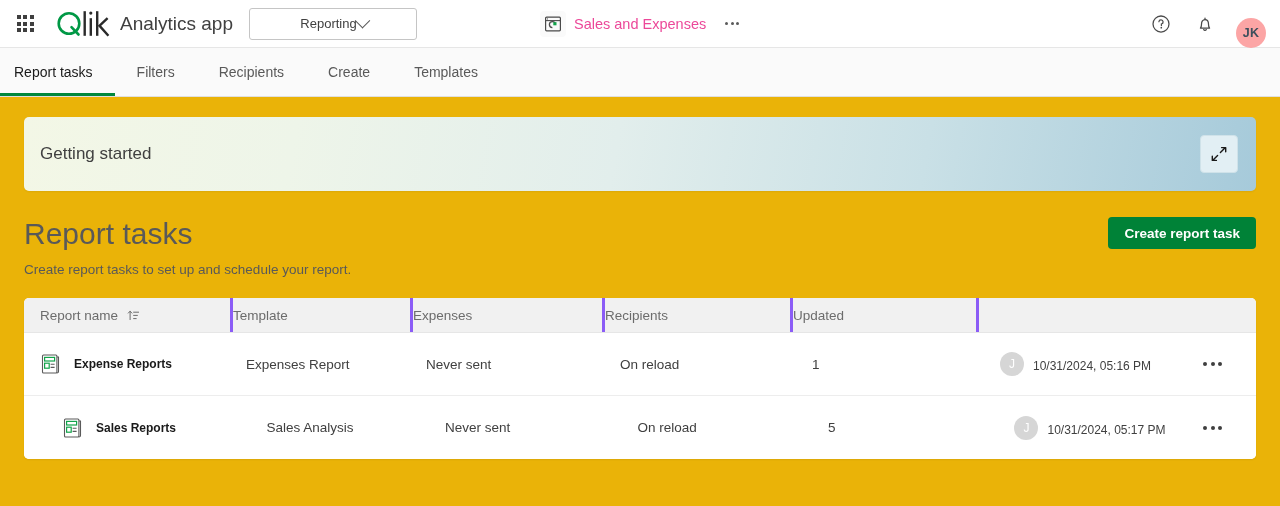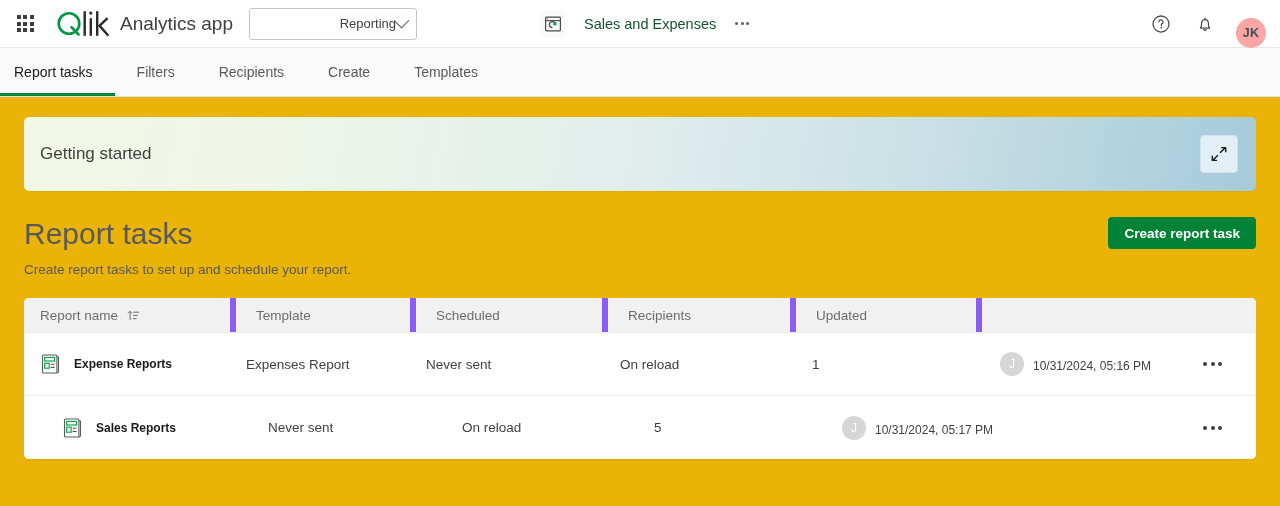--- a/index.html
+++ b/index.html
@@ -65,21 +65,21 @@
     height: 32px;
     border: 1px solid #c5c5c5;
     border-radius: 3px;
     background: #fff;
     display: flex;
     align-items: center;
     padding: 0 9px 0 11px;
     font-size: 13px;
     color: #404040;
     cursor: pointer;
-    justify-content: flex-end;
+    justify-content: center;
   }
   .chev {
     width: 11px; height: 11px;
     border-right: 1.6px solid #595959;
     border-bottom: 1.6px solid #595959;
     transform: rotate(45deg) translate(-2px,-2px);
   }
 
   .center-app {
     position: absolute;
@@ -89,23 +89,22 @@
     gap: 8px;
   }
   .app-icon-box {
     width: 26px; height: 26px;
     background: #fafafa;
     border-radius: 4px;
     display: flex; align-items: center; justify-content: center;
   }
   .center-app-name {
     font-size: 14.5px;
-    color: #14532d;
+    color: #ec4899;
     white-space: nowrap;
-    margin-left: 10px;
   }
   .dots-h {
     display: flex; gap: 2.5px; margin-left: 8px; cursor: pointer;
     padding: 6px 3px;
   }
   .dots-h i { width: 3px; height: 3px; border-radius: 50%; background: #5a5a5a; display:block; }
 
   .topbar-right {
     margin-left: auto;
     display: flex;
@@ -233,26 +232,26 @@
   .thead {
     display: flex;
     height: 35px;
     background: #f1f1f1;
     align-items: center;
     border-bottom: 1px solid #e6e6e6;
   }
   .th {
     font-size: 13.5px;
     color: #6c6c6c;
-    padding-left: 20px;
+    padding-left: 0;
     display: flex;
     align-items: center;
     gap: 9px;
     height: 100%;
-    border-left: 6px solid #8b5cf6;
+    border-left: 3px solid #8b5cf6;
     cursor: pointer;
     user-select: none;
   }
   .th:first-child { border-left: none; padding-left: 16px; }
 
   .c-name  { width: 206px; }
   .c-tmpl  { width: 180px; }
   .c-sent  { width: 194px; }
   .c-sched { width: 192px; }
   .c-recip { width: 188px; }
@@ -436,21 +435,21 @@
           <path d="M3.1 10.6 V2.3 M1.3 4.1 L3.1 2.2 L4.9 4.1" fill="none" stroke="#6c6c6c" stroke-width="1" stroke-linecap="round" stroke-linejoin="round"></path>
           <line x1="6.6" y1="3.2" x2="11.6" y2="3.2" stroke="#6c6c6c" stroke-width="1" stroke-linecap="round"></line>
           <line x1="6.6" y1="6.4" x2="10.4" y2="6.4" stroke="#6c6c6c" stroke-width="1" stroke-linecap="round"></line>
           <line x1="6.6" y1="9.6" x2="9.2" y2="9.6" stroke="#6c6c6c" stroke-width="1" stroke-linecap="round"></line>
         </svg>
       </div>
       <div class="th c-tmpl">
         <span>Template</span>
       </div>
       <div class="th c-sched">
-        <span>Scheduled</span>
+        <span>Expenses</span>
       </div>
       <div class="th c-recip">
         <span>Recipients</span>
       </div>
       <div class="th c-upd">
         <span>Updated</span>
       </div>
       <div class="th c-act">
         <span></span>
       </div>
@@ -493,20 +492,21 @@
         <svg width="22" height="22" viewBox="0 0 22 22">
           <rect x="2.5" y="2" width="14.4" height="18" rx="1" fill="#fff" stroke="#5a5a5a" stroke-width="1.1"></rect>
           <path d="M16.9 4 h1.6 v14.4 a1.6 1.6 0 0 1 -1.6 1.6" fill="none" stroke="#5a5a5a" stroke-width="1.1"></path>
           <rect x="4.6" y="4.4" width="10" height="3.6" fill="none" stroke="#12a44a" stroke-width="1.2"></rect>
           <rect x="4.6" y="10.2" width="4.6" height="5" fill="none" stroke="#12a44a" stroke-width="1.2"></rect>
           <line x1="10.6" y1="11.2" x2="14.6" y2="11.2" stroke="#5a5a5a" stroke-width="1.1"></line>
           <line x1="10.6" y1="14.4" x2="14.6" y2="14.4" stroke="#5a5a5a" stroke-width="1.1"></line>
         </svg>
         <span class="label">Sales Reports</span>
       </div>
+      <div class="td c-tmpl">Sales Analysis</div>
       <div class="td c-sent">Never sent</div>
       <div class="td c-sched">On reload</div>
       <div class="td c-recip">5</div>
       <div class="td c-upd">
         <span class="avatar-sm">J</span>
         <span class="upd-block">
           <span class="redacted"></span>
           <span class="upd-time" style="display:block">10/31/2024, 05:17 PM</span>
         </span>
       </div>

